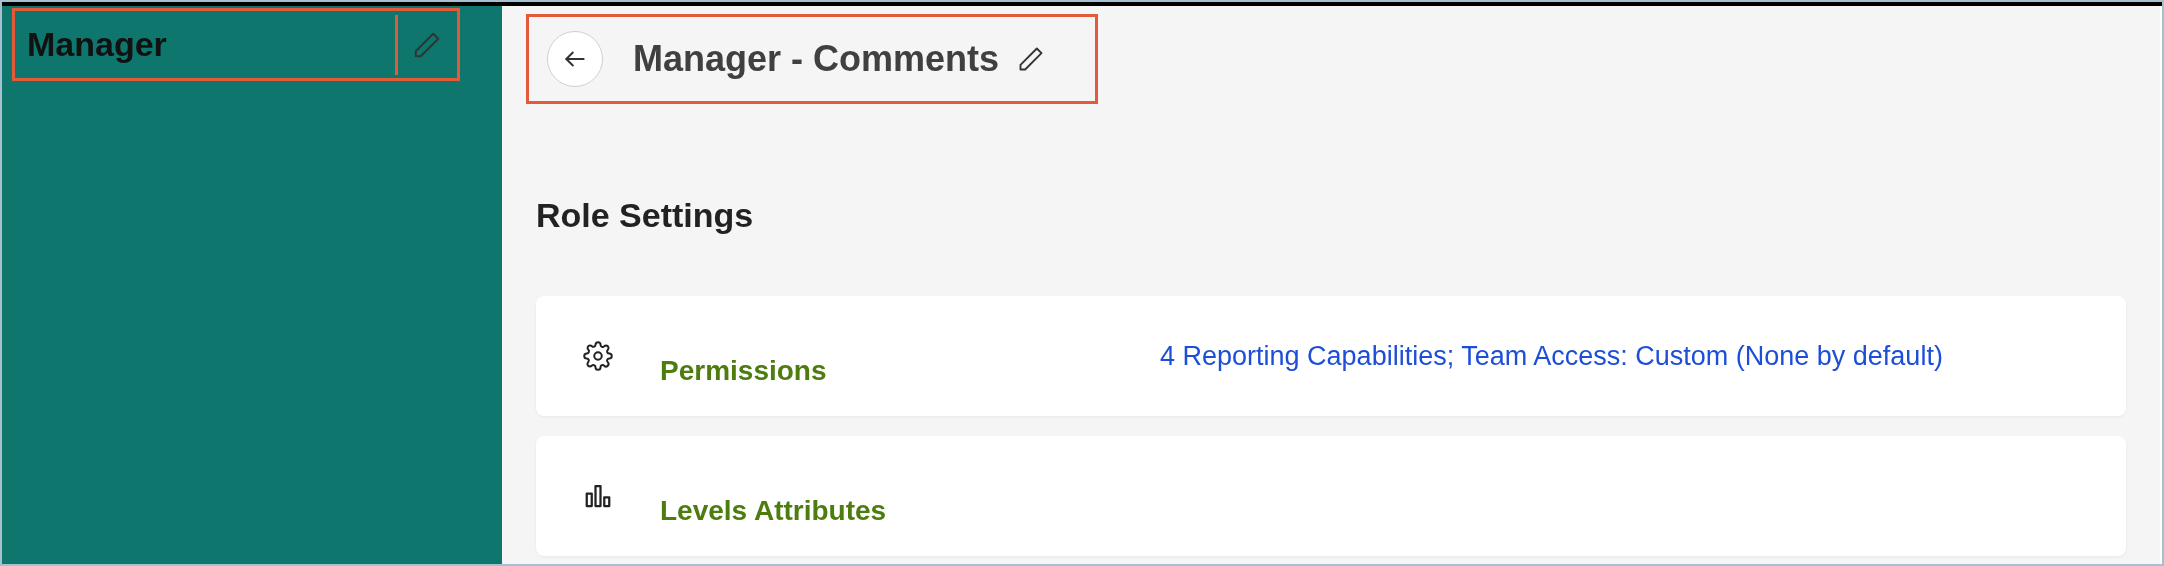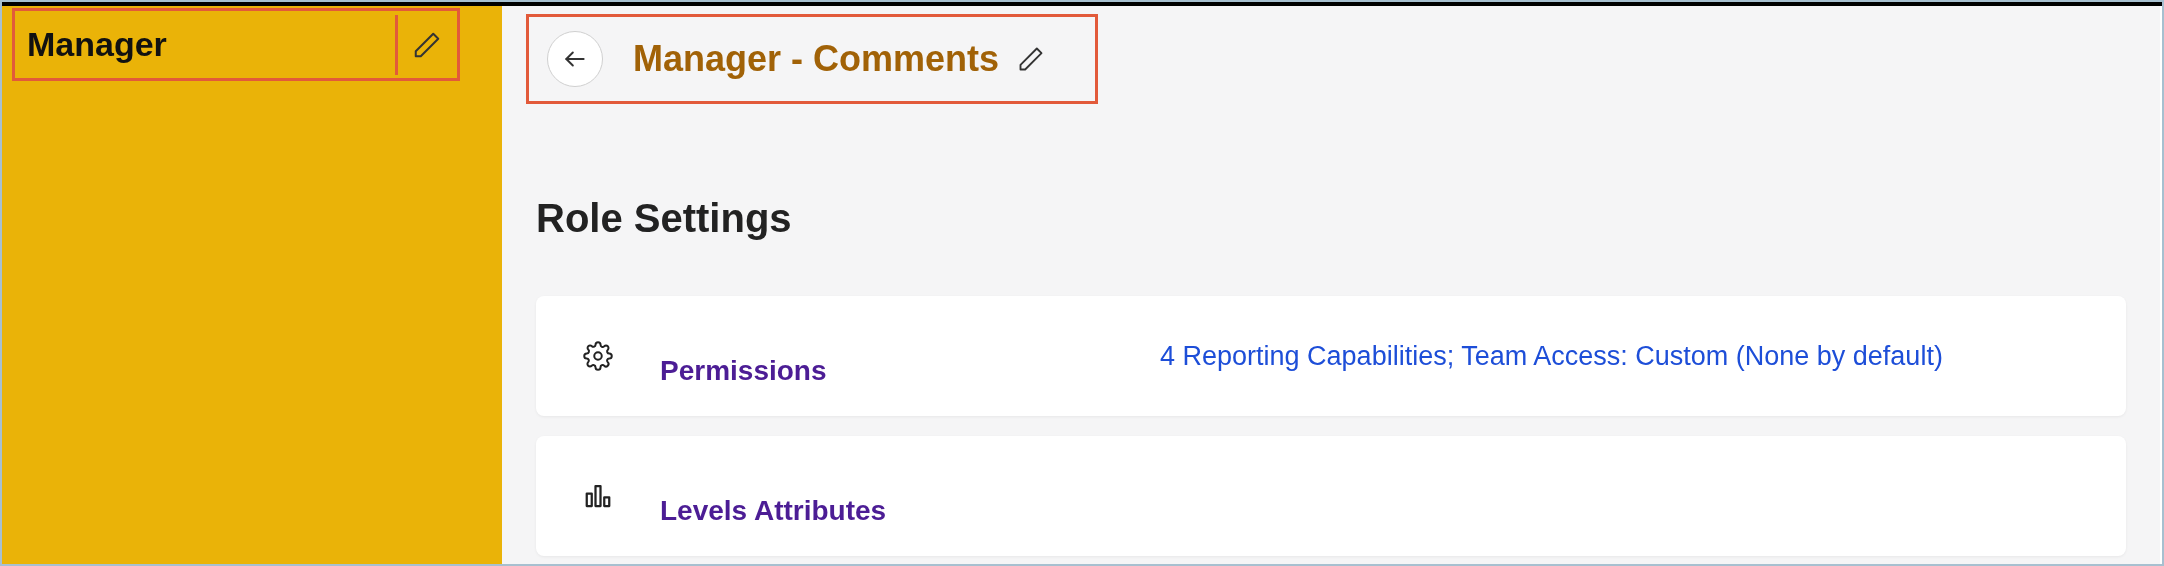--- a/index.html
+++ b/index.html
@@ -1,21 +1,21 @@
 <!DOCTYPE html>
 <html><head>
 <meta charset="utf-8">
 <style>
   * { box-sizing: border-box; margin: 0; padding: 0; }
   html, body { width: 2164px; height: 566px; font-family: "Segoe UI", Arial, sans-serif; background: #fff; }
   body { position: relative; border: 2px solid #a7c0d0; }
   .topbar { position: absolute; left: 0; right: 0; top: 0; height: 4px; background: #000; }
 
   
-  .sidebar { position: absolute; left: 0; top: 4px; width: 500px; bottom: 0; background: #eab308; }
+  .sidebar { position: absolute; left: 0; top: 4px; width: 500px; bottom: 0; background: #0f766e; }
   .sidebar-item {
     position: absolute;
     left: 10px; top: 2px;
     width: 448px; height: 73px;
     border: 3px solid #e25a3a;
     display: flex; align-items: center;
     justify-content: space-between;
     padding-left: 12px;
   }
   .sidebar-label { font-size: 34px; font-weight: 600; color: #111; }
@@ -41,33 +41,33 @@
   .back-btn {
     width: 56px; height: 56px;
     border: 1px solid #d0d0d0;
     border-radius: 50%;
     background: #fff;
     display: flex; align-items: center; justify-content: center;
     margin-left: 18px;
     cursor: pointer;
   }
   .header-title {
-    font-size: 36px; font-weight: 600; color: #a16207;
+    font-size: 36px; font-weight: 600; color: #404040;
     margin-left: 30px;
   }
   .header-edit-icon {
     margin-left: 14px;
     display: flex; align-items: center; justify-content: center;
     width: 36px; height: 36px;
     cursor: pointer;
   }
 
   .section-title {
     position: absolute; left: 34px; top: 190px;
-    font-size: 40px; font-weight: 600; color: #222;
+    font-size: 34px; font-weight: 600; color: #222;
   }
 
   .settings-list {
     position: absolute; left: 34px; right: 34px; top: 290px;
     display: flex; flex-direction: column; gap: 20px;
   }
   .setting-row {
     background: #fff;
     border-radius: 8px;
     box-shadow: 0 1px 3px rgba(0,0,0,0.06);
@@ -75,21 +75,21 @@
     display: flex; align-items: center;
     padding: 0 36px 0 44px;
     cursor: pointer;
   }
   .setting-icon {
     width: 36px; height: 36px;
     display: flex; align-items: center; justify-content: center;
     flex: 0 0 36px;
   }
   .setting-label {
-    font-size: 28px; font-weight: 600; color: #4c1d95;
+    font-size: 28px; font-weight: 600; color: #4d7c0f;
     margin-left: 44px;
     flex: 0 0 500px;
     margin-top: 30px;
   }
   .setting-desc {
     font-size: 27px; color: #1d4ed8;
     flex: 1;
   }
 
   svg { display: block; }

